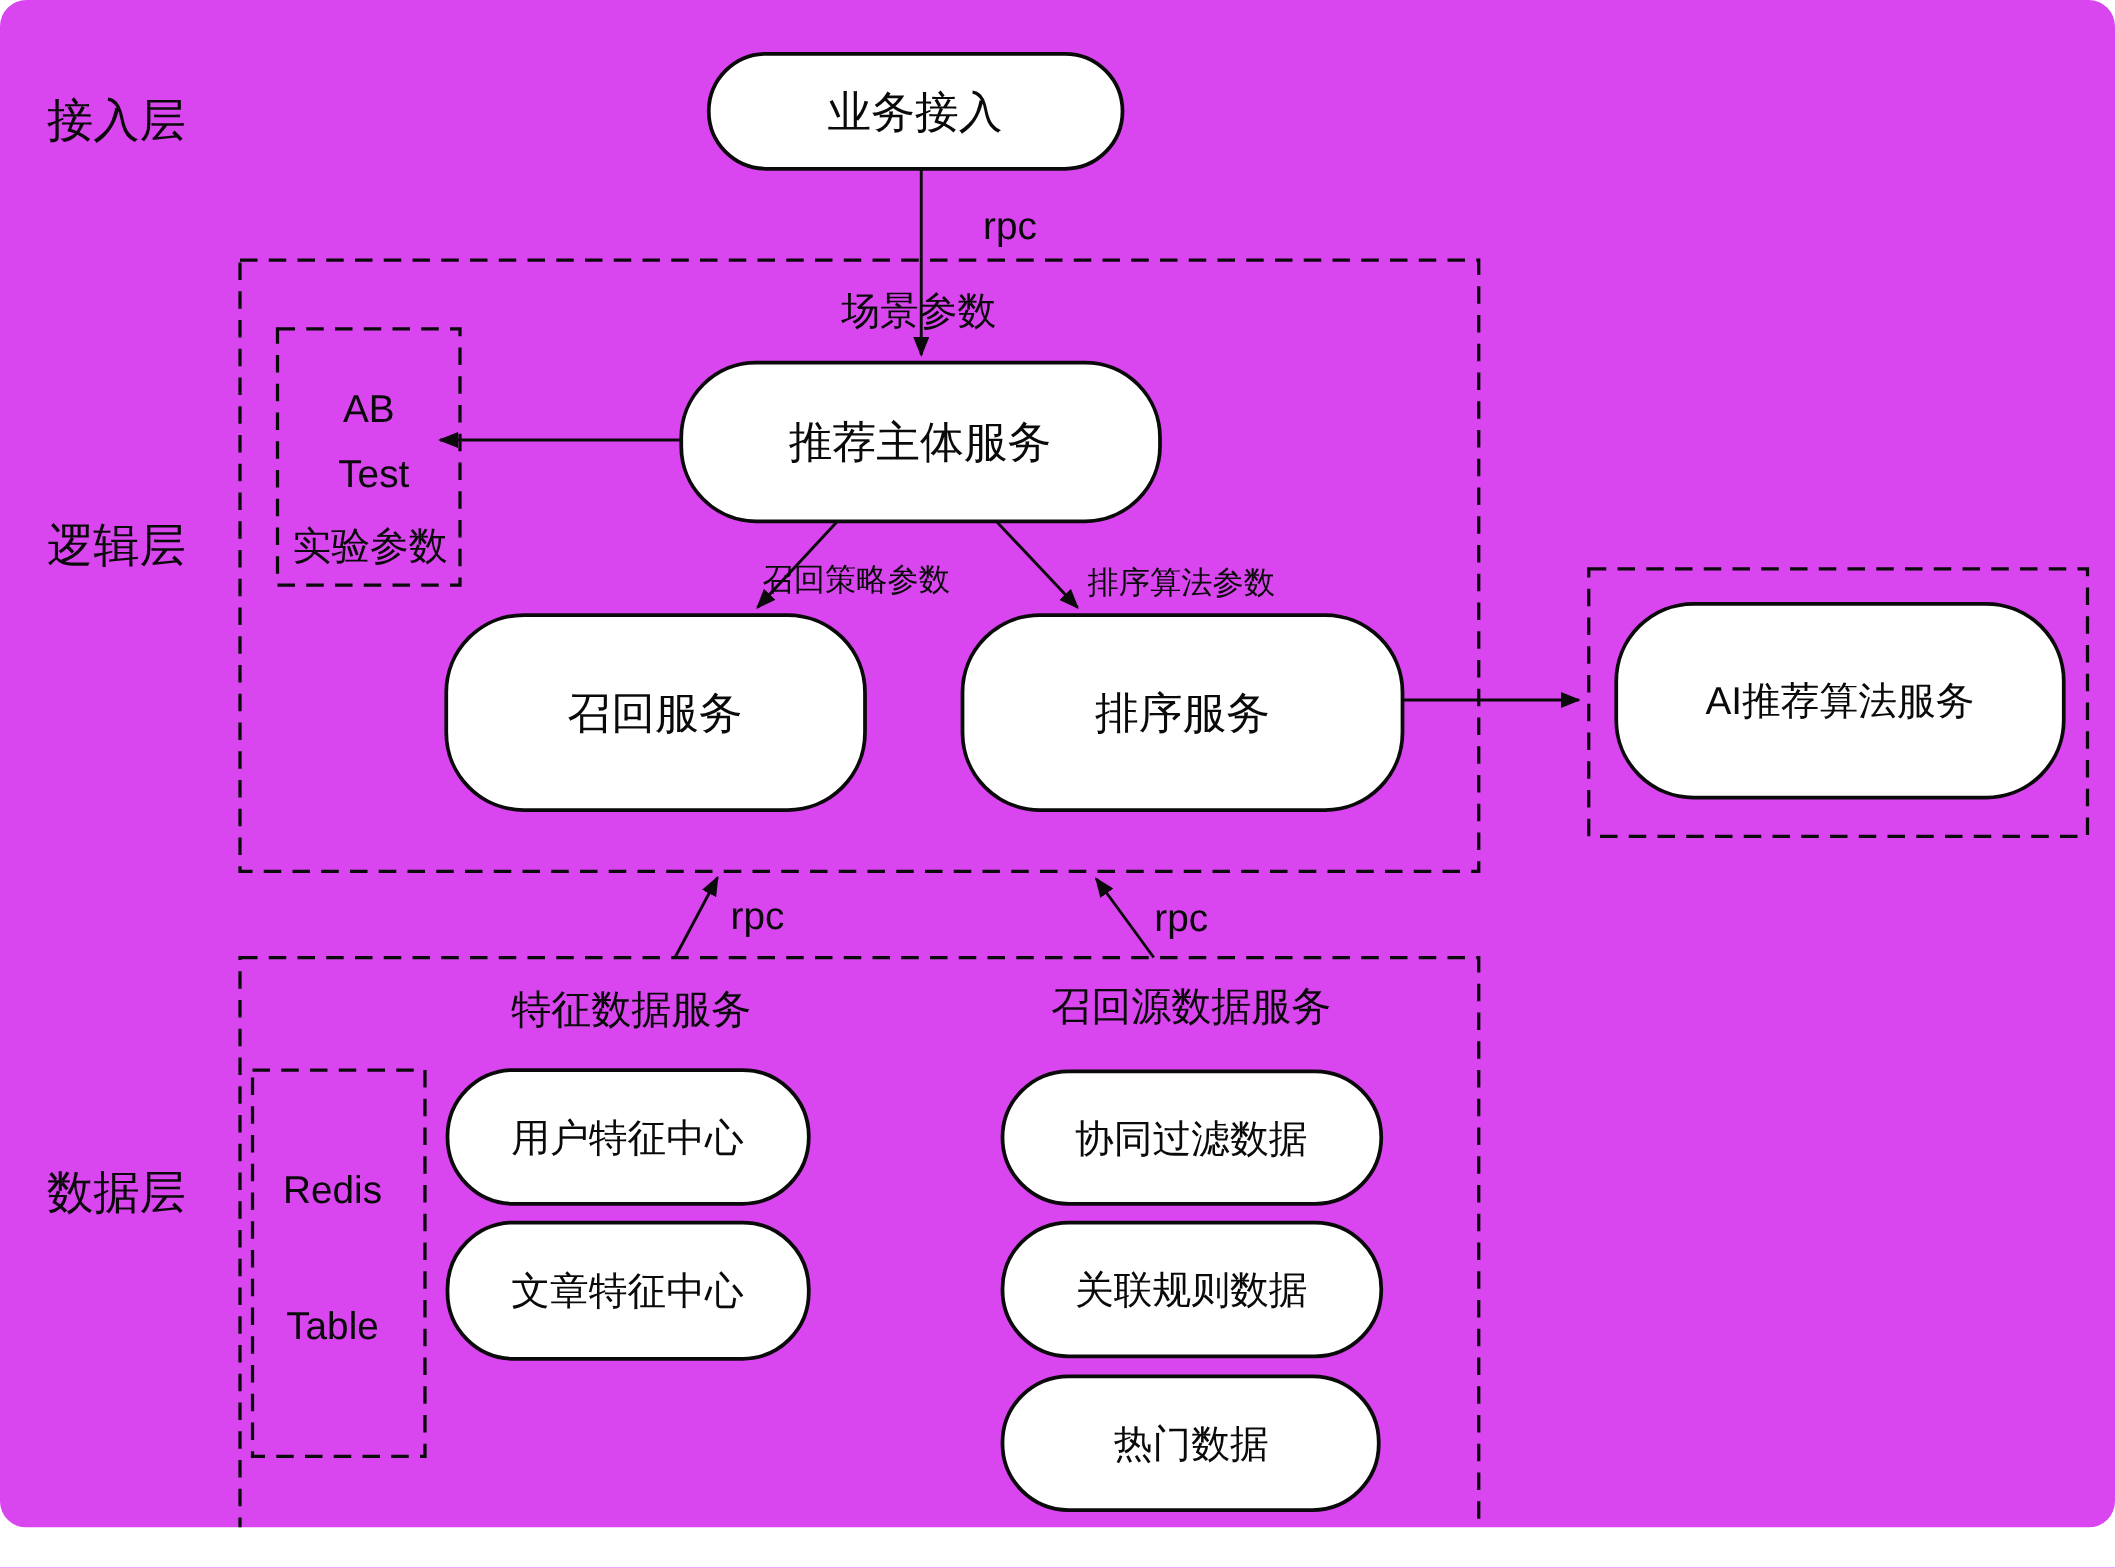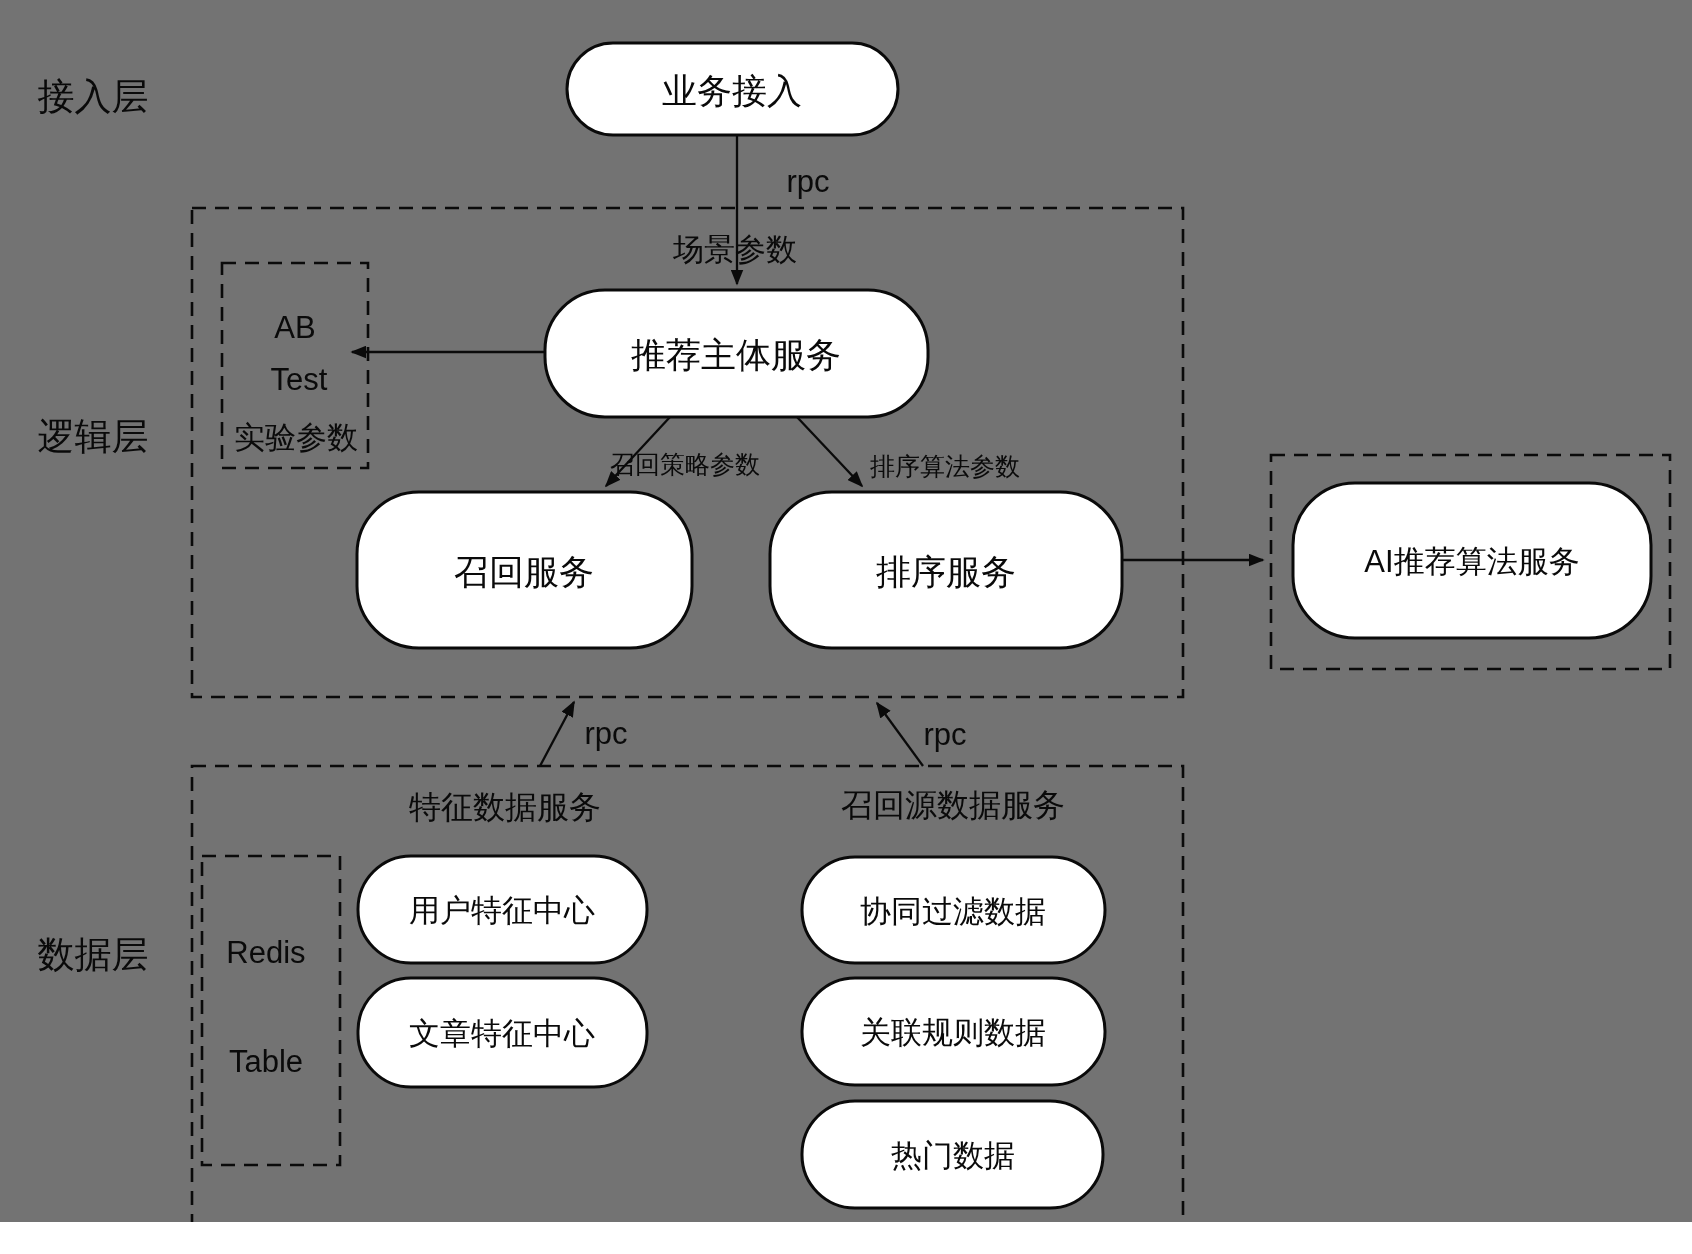--- a/index.html
+++ b/index.html
@@ -4,23 +4,24 @@
 <style>
   html, body {
     margin: 0;
     padding: 0;
     background: #ffffff;
   }
   .stage {
     position: relative;
     width: 1692px;
     height: 1222px;
-    background: #737373;
+    background: #d946ef;
     overflow: hidden;
     font-family: "Liberation Sans", "DejaVu Sans", sans-serif;
+    border-radius: 21px;
   }
   svg { display: block; }
   .node-pill {
     fill: #ffffff;
     stroke: #0a0a0a;
     stroke-width: 3;
   }
   .dashed-box {
     fill: none;
     stroke: #0a0a0a;

